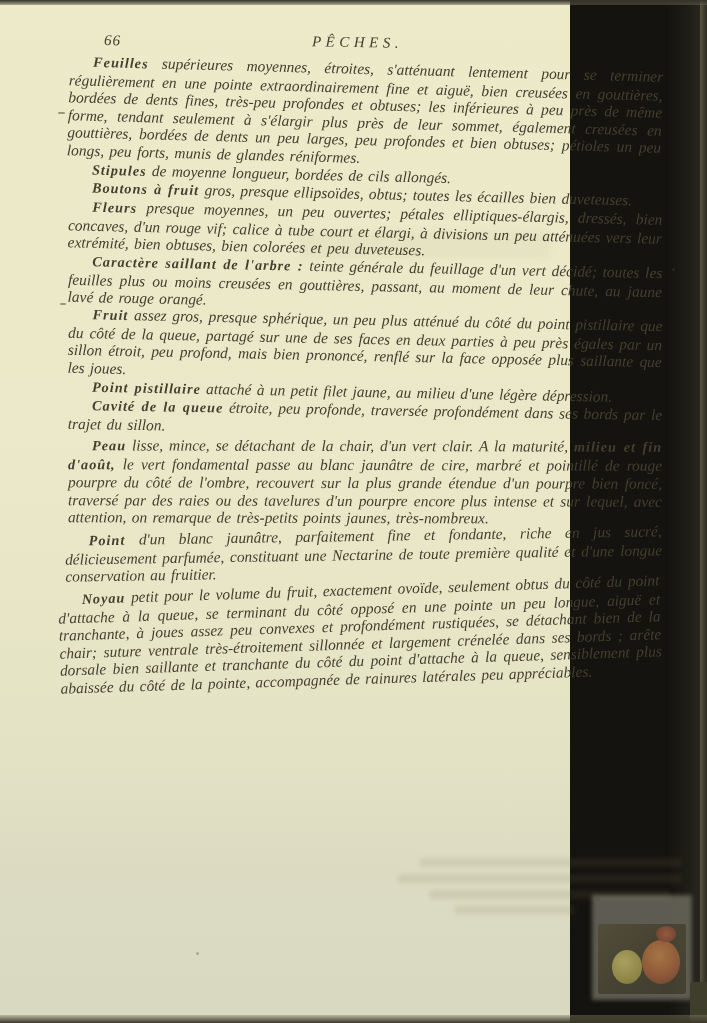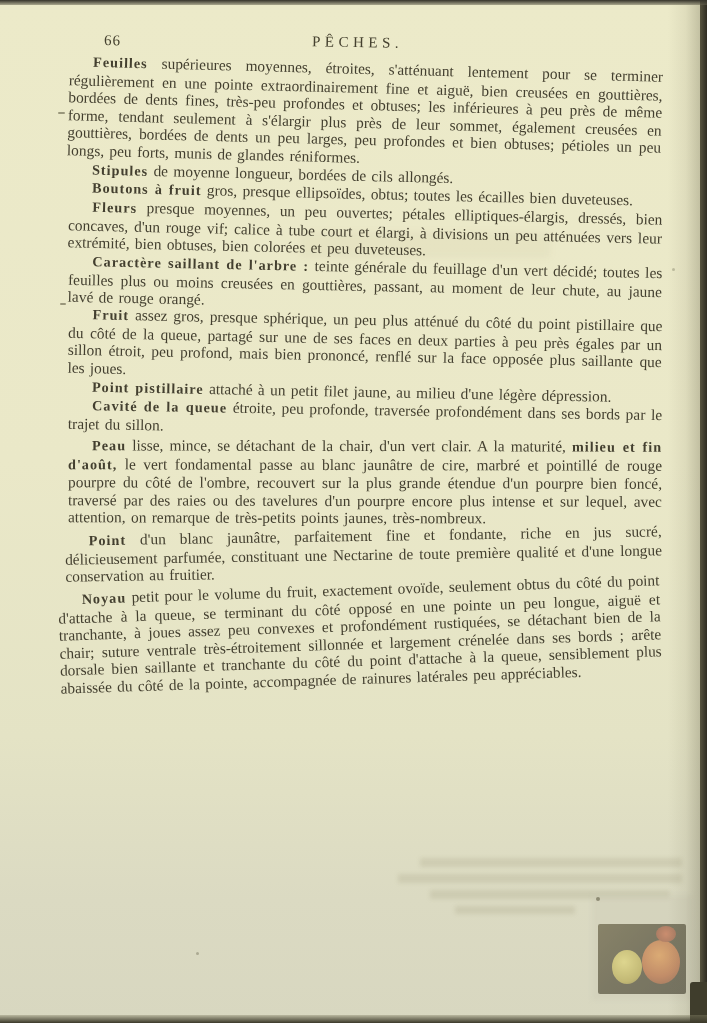--- a/index.html
+++ b/index.html
@@ -2,22 +2,23 @@
 <html><head>
 <meta charset="utf-8">
 <style>
   html,body{margin:0;padding:0;}
   body{
     width:707px;height:1023px;overflow:hidden;position:relative;
     background:#14130f;
     font-family:"Liberation Serif", serif;
   }
   .scan-page{
-    position:absolute;left:0;top:0;width:707px;height:1023px;
+    position:absolute;left:0;top:0;width:570px;height:1023px;
     background:linear-gradient(180deg,#eceac9 0%,#eae8c8 45%,#e4e3c5 72%,#dbdac2 88%,#d8d7c0 100%);
+    font-style:italic;
   }
   
   .edge-top{position:absolute;left:0;top:0;width:707px;height:5px;
     background:linear-gradient(180deg,#35332a,#6a675380);}
   .edge-bottom{position:absolute;left:0;top:1015px;width:707px;height:8px;
     background:linear-gradient(0deg,#3a3829,#8d8a6e66);}
   .edge-right-line{position:absolute;left:700px;top:0;width:7px;height:1023px;
     background:linear-gradient(90deg,#57543f,#2e2c22);}
   .edge-right-shade{position:absolute;left:668px;top:0;width:32px;height:1023px;
     background:linear-gradient(90deg,rgba(110,105,78,0) 0%,rgba(110,105,78,.10) 55%,rgba(90,86,62,.28) 100%);}

